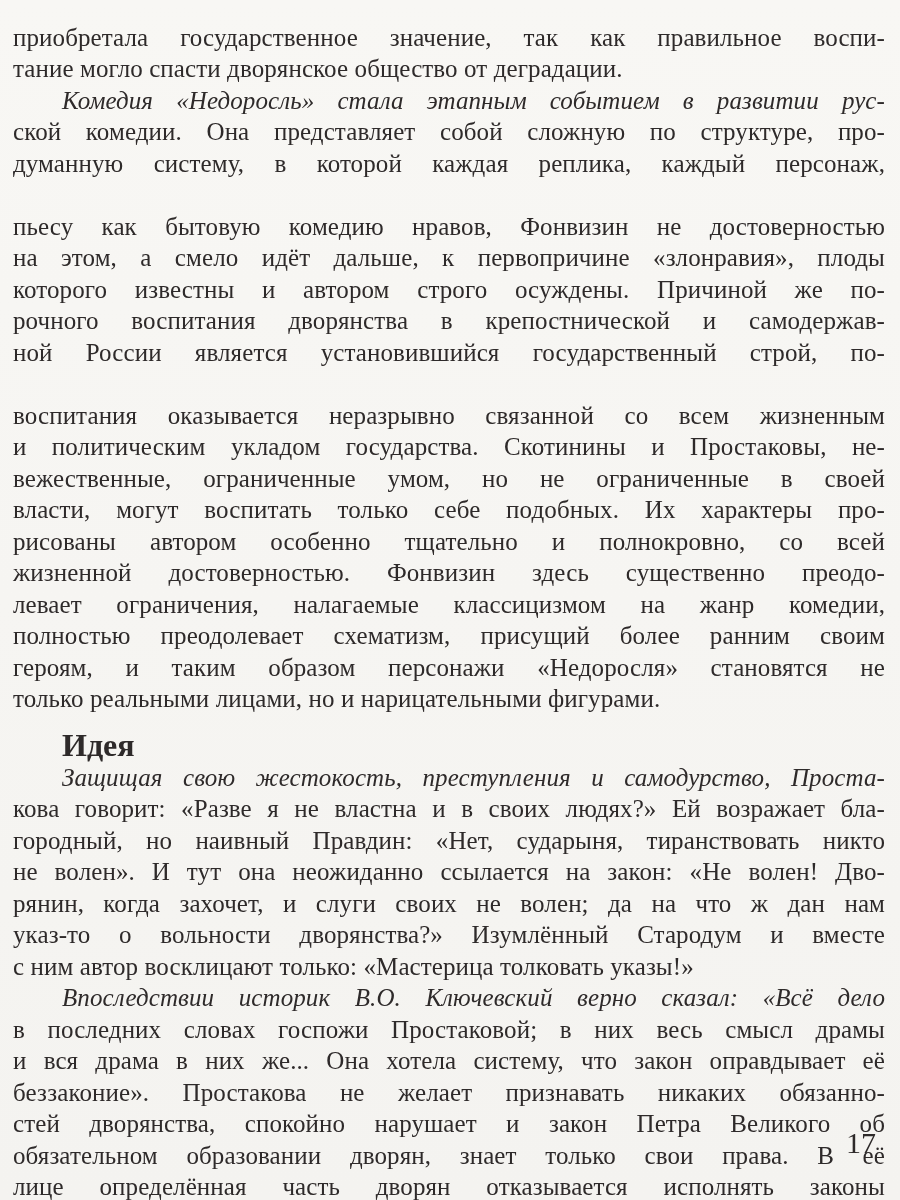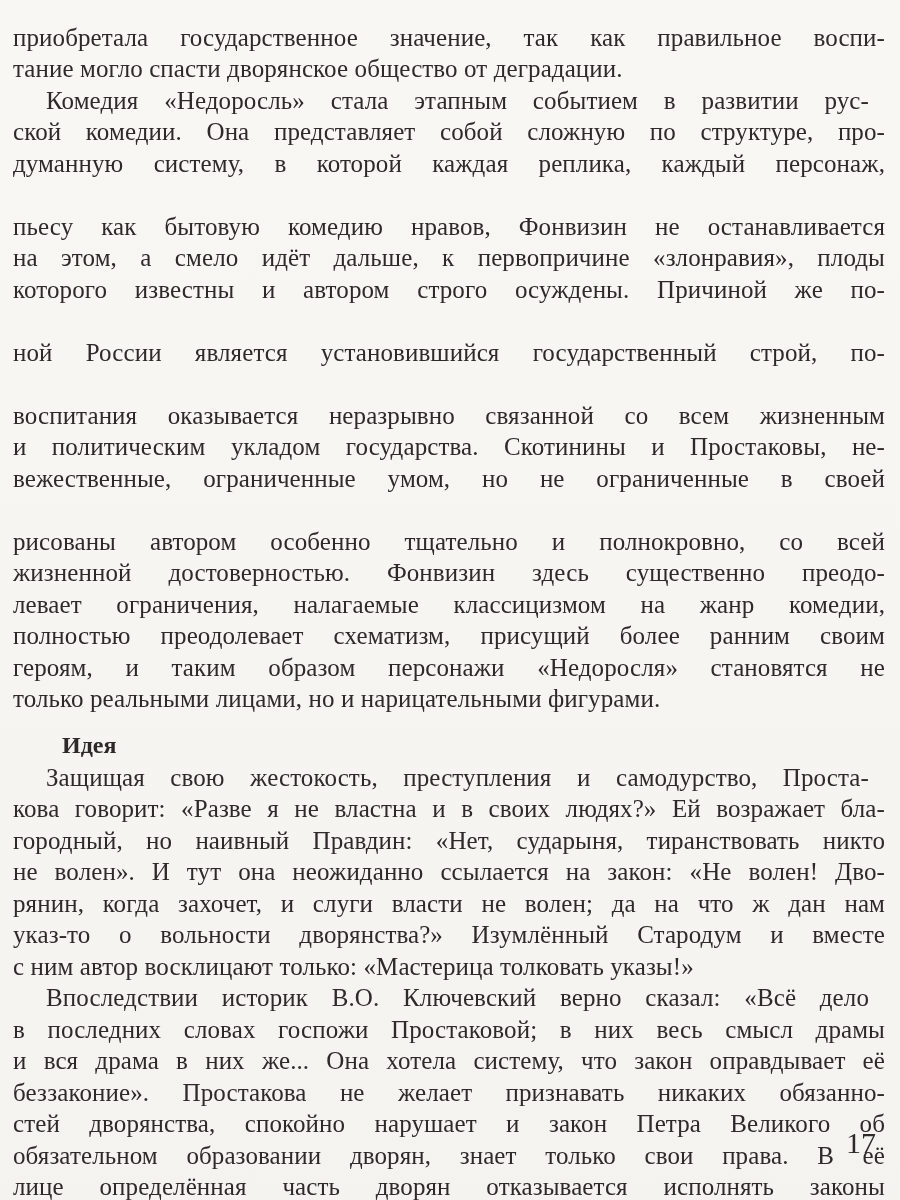--- a/index.html
+++ b/index.html
@@ -13,56 +13,58 @@
   .page { position:absolute; left:0; top:0; width:900px; height:1200px;
     background: linear-gradient(180deg,#f8f7f4 0%,#f4f3f0 100%); }
   .line {
     position:absolute; left:13px; width:872px;
     font-size:25px; line-height:31px; height:31px;
     white-space:nowrap; overflow:visible;
     text-align:justify; text-align-last:justify;
     letter-spacing:0.1px;
   }
   .line.last { text-align-last:left; }
-  .line.indent { left:46px; width:823px; }
-  .heading { position:absolute; left:62px; font-weight:bold; font-size:24px; line-height:31px; }
+  .line.indent { left:62px; width:823px;font-style:italic; }
+  .heading { position:absolute; left:62px; font-weight:bold; font-size:32px; line-height:31px; }
   .pagenum { position:absolute; right:24px; top:1126px; font-size:30px; }
 </style>
 </head>
 <body>
 
 <div class="page">
 
   <div class="line" style="top:22px">приобретала государственное значение, так как правильное воспи-</div>
   <div class="line last" style="top:53px">тание могло спасти дворянское общество от деградации.</div>
 
   <div class="line indent" style="top:85px">Комедия «Недоросль» стала этапным событием в развитии рус-</div>
   <div class="line" style="top:116px">ской комедии. Она представляет собой сложную по структуре, про-</div>
   <div class="line" style="top:148px">думанную систему, в которой каждая реплика, каждый персонаж,</div>
-  <div class="line" style="top:211px">пьесу как бытовую комедию нравов, Фонвизин не останавливается</div>
+  <div class="line" style="top:211px">пьесу как бытовую комедию нравов, Фонвизин не достоверностью</div>
   <div class="line" style="top:242px">на этом, а смело идёт дальше, к первопричине «злонравия», плоды</div>
   <div class="line" style="top:274px">которого известны и автором строго осуждены. Причиной же по-</div>
+  <div class="line" style="top:305px">рочного воспитания дворянства в крепостнической и самодержав-</div>
   <div class="line" style="top:337px">ной России является установившийся государственный строй, по-</div>
   <div class="line" style="top:400px">воспитания оказывается неразрывно связанной со всем жизненным</div>
   <div class="line" style="top:431px">и политическим укладом государства. Скотинины и Простаковы, не-</div>
   <div class="line" style="top:463px">вежественные, ограниченные умом, но не ограниченные в своей</div>
+  <div class="line" style="top:494px">власти, могут воспитать только себе подобных. Их характеры про-</div>
   <div class="line" style="top:526px">рисованы автором особенно тщательно и полнокровно, со всей</div>
   <div class="line" style="top:557px">жизненной достоверностью. Фонвизин здесь существенно преодо-</div>
   <div class="line" style="top:589px">левает ограничения, налагаемые классицизмом на жанр комедии,</div>
   <div class="line" style="top:620px">полностью преодолевает схематизм, присущий более ранним своим</div>
   <div class="line" style="top:652px">героям, и таким образом персонажи «Недоросля» становятся не</div>
   <div class="line last" style="top:683px">только реальными лицами, но и нарицательными фигурами.</div>
 
   <div class="heading" style="top:730px">Идея</div>
 
   <div class="line indent" style="top:762px">Защищая свою жестокость, преступления и самодурство, Проста-</div>
   <div class="line" style="top:793px">кова говорит: «Разве я не властна и в своих людях?» Ей возражает бла-</div>
   <div class="line" style="top:825px">городный, но наивный Правдин: «Нет, сударыня, тиранствовать никто</div>
   <div class="line" style="top:856px">не волен». И тут она неожиданно ссылается на закон: «Не волен! Дво-</div>
-  <div class="line" style="top:888px">рянин, когда захочет, и слуги власти не волен; да на что ж дан нам</div>
+  <div class="line" style="top:888px">рянин, когда захочет, и слуги своих не волен; да на что ж дан нам</div>
   <div class="line" style="top:919px">указ-то о вольности дворянства?» Изумлённый Стародум и вместе</div>
   <div class="line indent" style="top:982px">Впоследствии историк В.О. Ключевский верно сказал: «Всё дело</div>
 
   <div class="line last" style="top:951px">с ним автор восклицают только: «Мастерица толковать указы!»</div>
   <div class="line" style="top:1014px">в последних словах госпожи Простаковой; в них весь смысл драмы</div>
   <div class="line" style="top:1045px">и вся драма в них же... Она хотела систему, что закон оправдывает её</div>
   <div class="line" style="top:1077px">беззаконие». Простакова не желает признавать никаких обязанно-</div>
   <div class="line" style="top:1108px">стей дворянства, спокойно нарушает и закон Петра Великого об</div>
   <div class="line" style="top:1140px">обязательном образовании дворян, знает только свои права. В её</div>
   <div class="line" style="top:1171px">лице определённая часть дворян отказывается исполнять законы</div>

